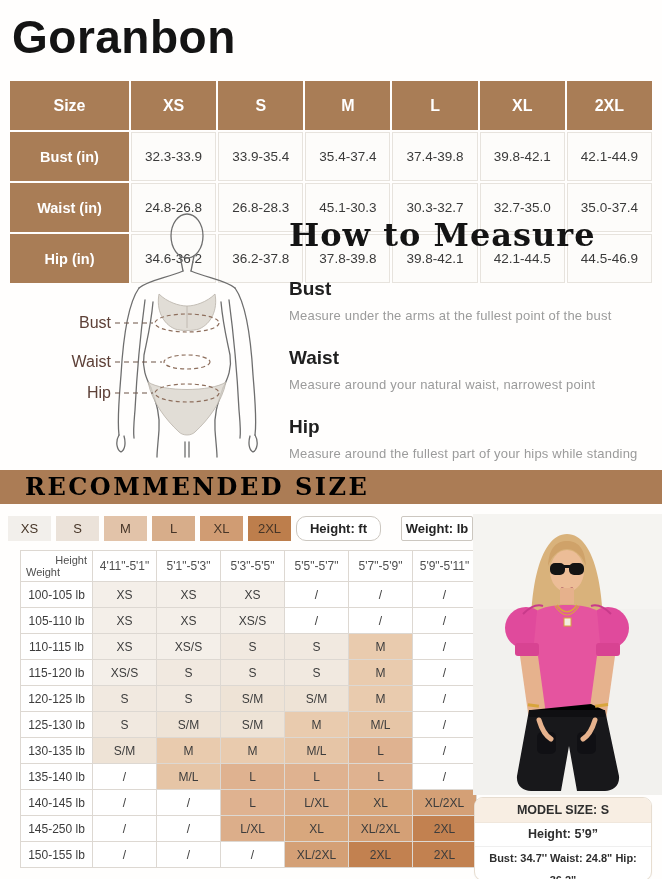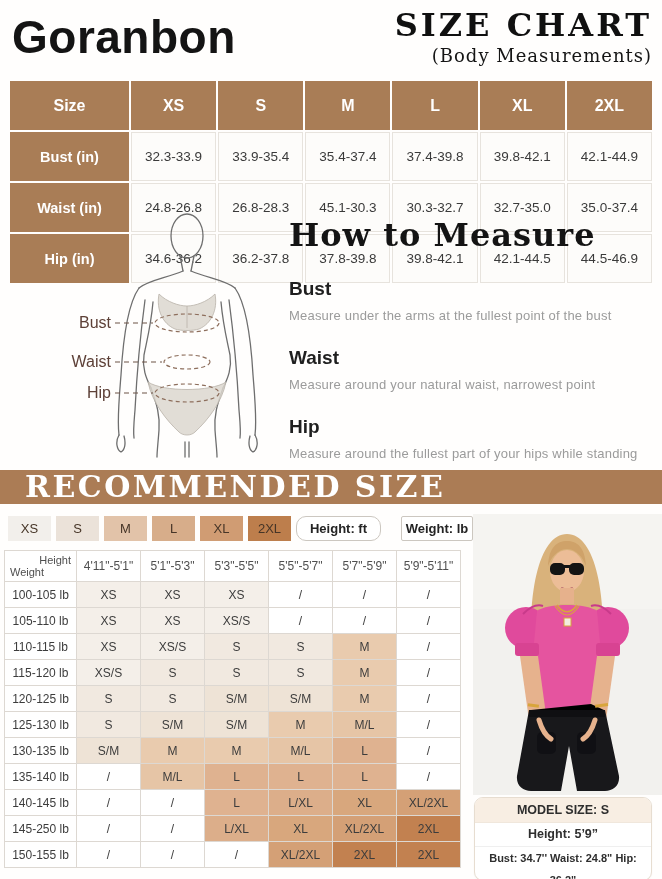--- a/index.html
+++ b/index.html
@@ -22,35 +22,35 @@
   
   .fig{position:absolute;left:27px;top:210px;width:260px;height:248px;}
   .fig svg{display:block;}
   .howto{position:absolute;left:289px;top:216px;width:368px;}
   .howto h2{font-family:"DejaVu Serif",serif;font-size:32px;font-weight:600;letter-spacing:1px;margin:0;color:#141414;}
   .mitem{margin-top:24px;}
   .mitem h3{font-size:19px;font-weight:600;color:#1f1f1f;margin:0 0 8px;}
   .mitem p{font-size:13px;color:#9b9b9b;margin:0;letter-spacing:0.2px;}
 
   
-  .banner{position:absolute;top:470px;left:0;width:662px;height:34px;background:#ab7c55;color:#ffffff;
-    font-family:"DejaVu Serif",serif;font-size:30px;font-weight:700;letter-spacing:2.5px;line-height:34px;
+  .banner{position:absolute;top:470px;left:0;width:662px;height:34px;background:#ab7c55;color:#000000;
+    font-family:"DejaVu Serif",serif;font-size:24px;font-weight:700;letter-spacing:2.5px;line-height:34px;
     padding-left:25px;box-sizing:border-box;}
 
   
   .chiprow{position:absolute;top:516px;left:8px;display:flex;align-items:center;}
   .chips{display:flex;}
   .chip{width:43px;height:25px;line-height:25px;text-align:center;font-size:13px;color:#463527;margin-right:5px;}
   .unit{height:25px;line-height:23px;border:1px solid #ccc7c0;border-radius:2px;background:#fff;font-size:13px;
     font-weight:700;color:#242424;text-align:center;box-sizing:border-box;}
   .unit.u-h{width:85px;border-radius:10px;}
   .unit.u-w{width:72px;margin-left:20px;}
 
   
-  .rec-table{position:absolute;top:550px;left:4px;border-collapse:collapse;table-layout:fixed;width:457px;border-radius:17px;}
+  .rec-table{position:absolute;top:550px;left:20px;border-collapse:collapse;table-layout:fixed;width:457px;border-radius:17px;}
   .rec-table col.c0{width:72px;}
   .rec-table col.ch{width:64px;}
   .rec-table th,.rec-table td{border:1px solid #ddd8d2;padding:0;text-align:center;}
   .rec-table thead th{height:30px;color:#4f4f4f;font-weight:400;font-size:12px;background:#fff;}
   .rec-table td{height:25px;font-size:12px;color:#3c3c3c;}
   .wcell{background:#fff;}
   .corner{position:relative;
     background:linear-gradient(to bottom right,#ffffff 49.4%,#c6c1ba 49.4%,#c6c1ba 50.8%,#ffffff 50.8%);}
   .corner .ct{position:absolute;top:3px;right:5px;font-size:11px;color:#4f4f4f;}
   .corner .cb{position:absolute;bottom:3px;left:5px;font-size:11px;color:#4f4f4f;}
@@ -65,24 +65,20 @@
 
   .fig-label{font-family:"Liberation Sans",sans-serif;font-size:16px;fill:#5d4037;}
 </style>
 </head>
 <body>
 
 <div class="page">
 
   <div class="hdr">
     <div class="brand">Goranbon</div>
-    <div class="tblock">
-      <div class="title">SIZE CHART</div>
-      <div class="subtitle">(Body Measurements)</div>
-    </div>
   </div>
 
   <table class="size-table">
     <thead>
       <tr id="size-head-row">
         <th>Size</th>
       <th>XS</th>
           <th>S</th>
           <th>M</th>
           <th>L</th>

